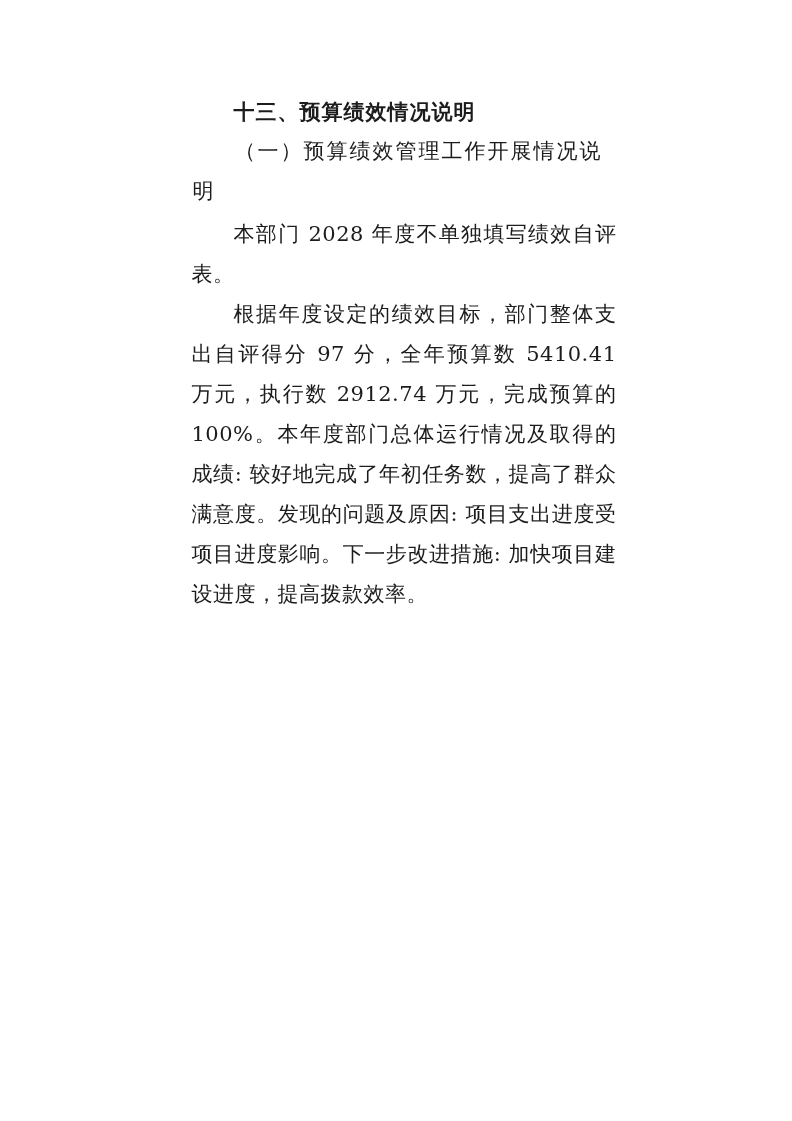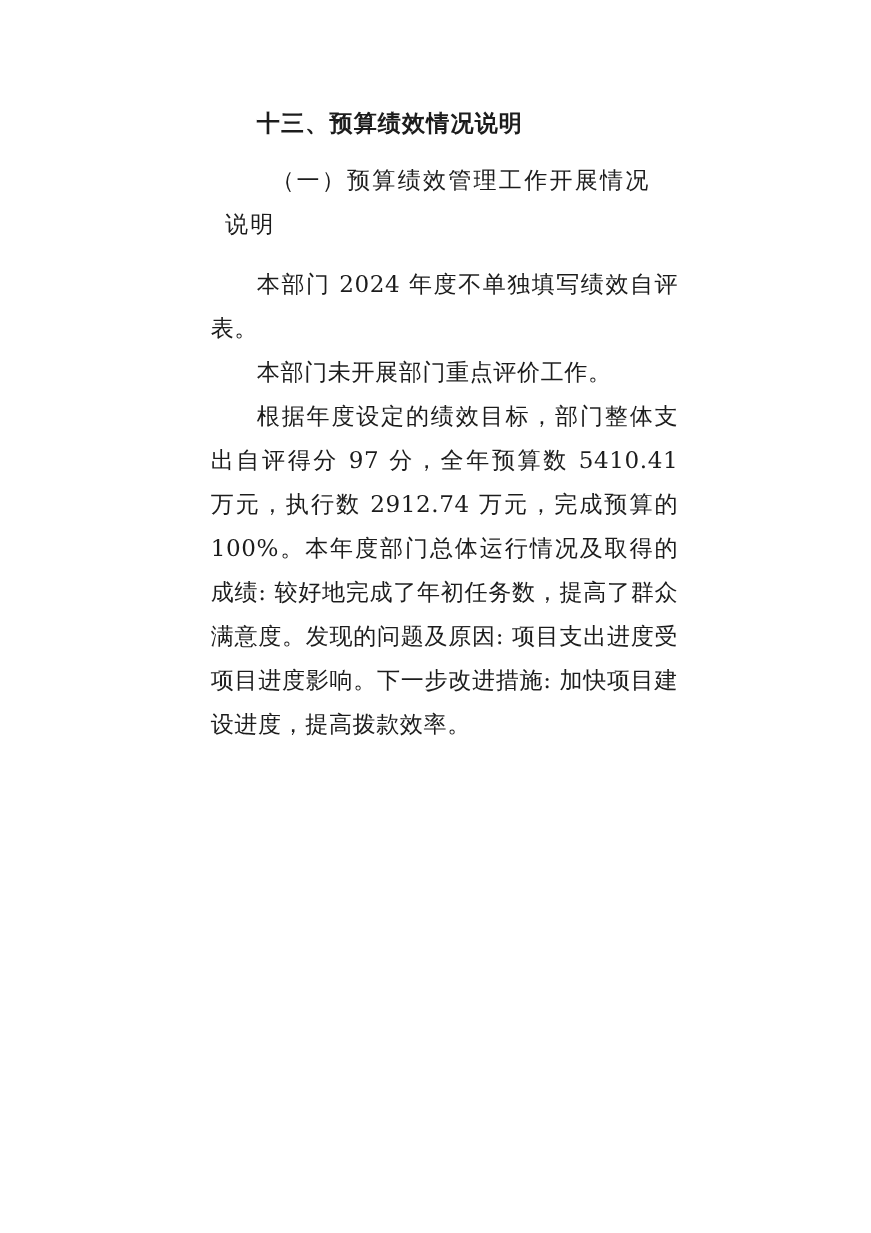--- a/index.html
+++ b/index.html
@@ -21,22 +21,22 @@
     margin: 0;
     font-family: "DejaVu Sans", "Liberation Sans", sans-serif;
     font-weight: bold;
     font-size: 21px;
     line-height: 40px;
     text-indent: 2em;
     color: #1c1c1c;
     letter-spacing: 1px;
   }
   .doc-subheading {
-    margin: 13px;
-    font-family: Liberation Sans, sans-serif;
+    margin: 1px;
+    font-family: Liberation Mono, monospace;
     font-weight: normal;
     font-size: 21px;
     line-height: 40px;
     text-indent: 2em;
     color: #1c1c1c;
     letter-spacing: 2px;
   }
   .doc-para {
     margin: 0;
     font-family: "DejaVu Serif", "Liberation Serif", serif;
@@ -51,20 +51,19 @@
 </style>
 </head>
 <body>
 
 <div class="page">
   <h1 class="doc-heading">十三、预算绩效情况说明</h1>
 
   <h2 class="doc-subheading">（一）预算绩效管理工作开展情况说明</h2>
 
 
-  <p class="doc-para">本部门 2024 年度不单独填写绩效自评表。</p>
+  <p class="doc-para">本部门 2028 年度不单独填写绩效自评表。</p>
 
 
-  <p class="doc-para">本部门未开展部门重点评价工作。</p>
 
 
   <p class="doc-para">根据年度设定的绩效目标，部门整体支出自评得分 97 分，全年预算数 5410.41 万元，执行数 2912.74 万元，完成预算的 100%。本年度部门总体运行情况及取得的成绩: 较好地完成了年初任务数，提高了群众满意度。发现的问题及原因: 项目支出进度受项目进度影响。下一步改进措施: 加快项目建设进度，提高拨款效率。</p>
 </div>
 
 </body></html>

